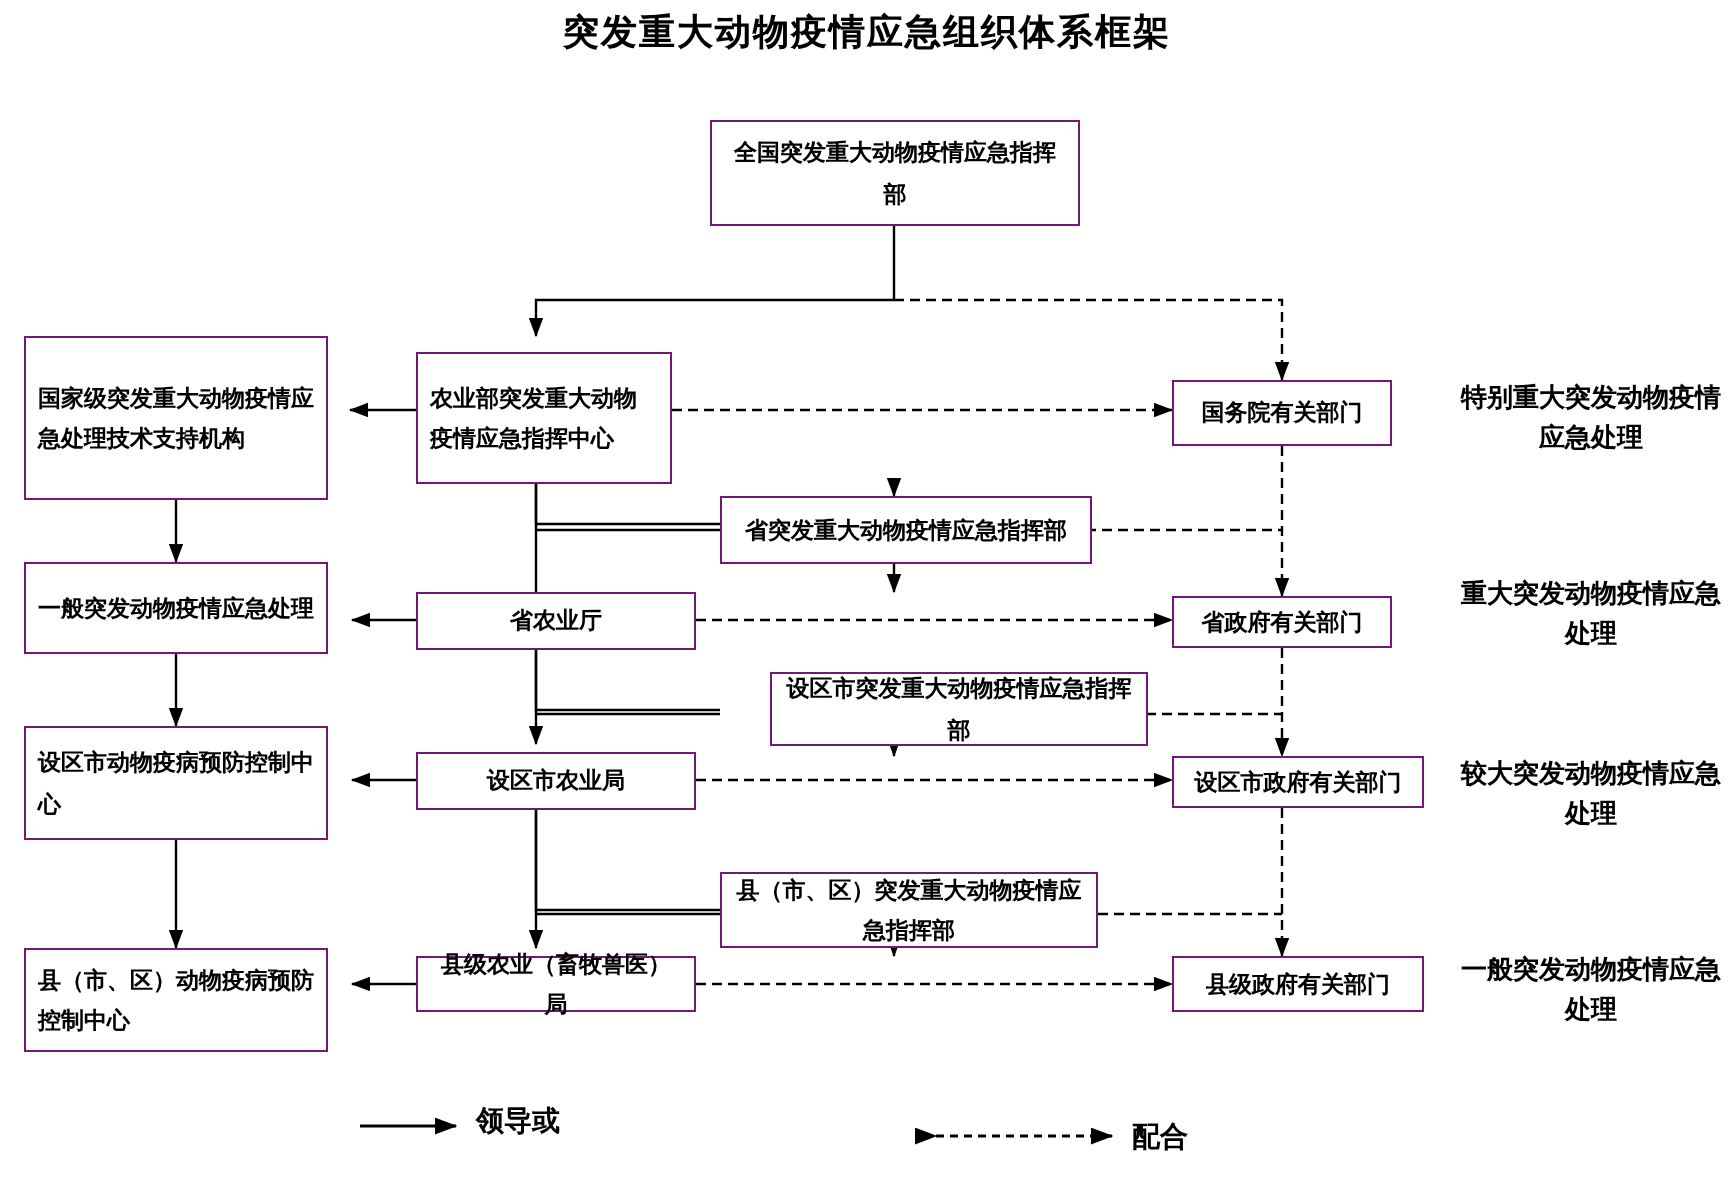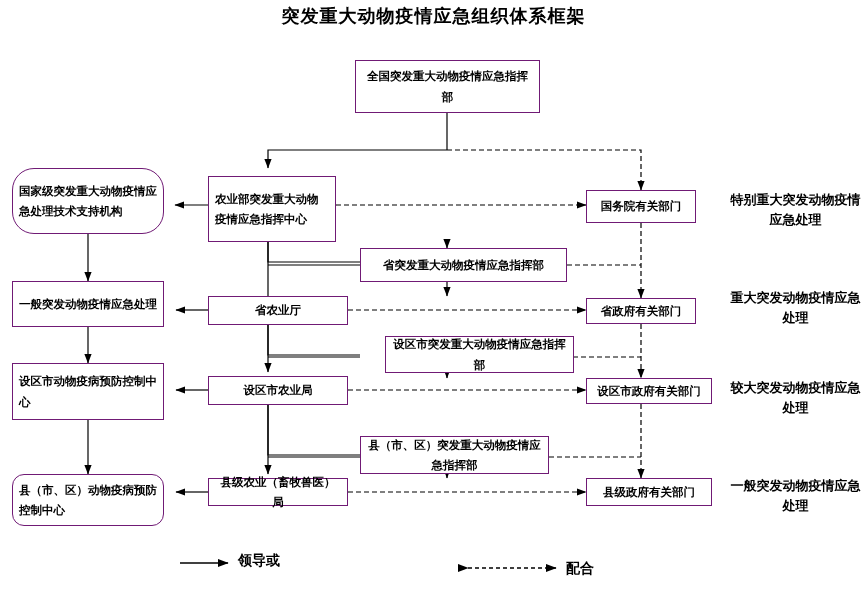--- a/index.html
+++ b/index.html
@@ -152,29 +152,29 @@
     </g>
 
     <g stroke="#000000" stroke-width="1.4" fill="none">
       <path d="M180,563 L228,563" marker-end="url(#arrow-solid)"></path>
       <path d="M468,568 L556,568" stroke-dasharray="4,3" marker-start="url(#arrow-dash)" marker-end="url(#arrow-dash)"></path>
     </g>
   </svg>
 
   <div class="box" style="left:355px; top:60px; width:185px; height:53px;">全国突发重大动物疫情应急指挥部</div>
 
-  <div class="box left-align" style="left:12px; top:168px; width:152px; height:66px;border-radius:22px;">国家级突发重大动物疫情应急处理技术支持机构</div>
+  <div class="box left-align" style="left:12px; top:168px; width:152px; height:82px;">国家级突发重大动物疫情应急处理技术支持机构</div>
 
   <div class="box left-align" style="left:208px; top:176px; width:128px; height:66px;">农业部突发重大动物疫情应急指挥中心</div>
 
   <div class="box" style="left:586px; top:190px; width:110px; height:33px;">国务院有关部门</div>
 
   <div class="side-label" style="left:728px; top:190px; width:135px;">特别重大突发动物疫情应急处理</div>
 
-  <div class="box" style="left:360px; top:248px; width:207px; height:34px;">省突发重大动物疫情应急指挥部</div>
+  <div class="box" style="left:360px; top:248px; width:186px; height:34px;">省突发重大动物疫情应急指挥部</div>
 
   <div class="box" style="left:12px; top:281px; width:152px; height:46px;">一般突发动物疫情应急处理</div>
 
   <div class="box" style="left:208px; top:296px; width:140px; height:29px;">省农业厅</div>
 
   <div class="box" style="left:586px; top:298px; width:110px; height:26px;">省政府有关部门</div>
 
   <div class="side-label" style="left:728px; top:288px; width:135px;">重大突发动物疫情应急处理</div>
 
   <div class="box" style="left:360px; top:336px; width:189px; height:37px;margin-left:25px;">设区市突发重大动物疫情应急指挥部</div>
@@ -182,21 +182,21 @@
   <div class="box left-align" style="left:12px; top:363px; width:152px; height:57px;">设区市动物疫病预防控制中心</div>
 
   <div class="box" style="left:208px; top:376px; width:140px; height:29px;">设区市农业局</div>
 
   <div class="box" style="left:586px; top:378px; width:126px; height:26px;">设区市政府有关部门</div>
 
   <div class="side-label" style="left:728px; top:378px; width:135px;">较大突发动物疫情应急处理</div>
 
   <div class="box" style="left:360px; top:436px; width:189px; height:38px;">县（市、区）突发重大动物疫情应急指挥部</div>
 
-  <div class="box left-align" style="left:12px; top:474px; width:152px; height:52px;border-radius:12px;">县（市、区）动物疫病预防控制中心</div>
+  <div class="box left-align" style="left:12px; top:474px; width:152px; height:52px;">县（市、区）动物疫病预防控制中心</div>
 
   <div class="box" style="left:208px; top:478px; width:140px; height:28px;">县级农业（畜牧兽医）局</div>
 
   <div class="box" style="left:586px; top:478px; width:126px; height:28px;">县级政府有关部门</div>
 
   <div class="side-label" style="left:728px; top:476px; width:135px;">一般突发动物疫情应急处理</div>
 
   <div class="legend-label" style="left:238px; top:552px;">领导或</div>
 
   <div class="legend-label" style="left:566px; top:560px;">配合</div>

